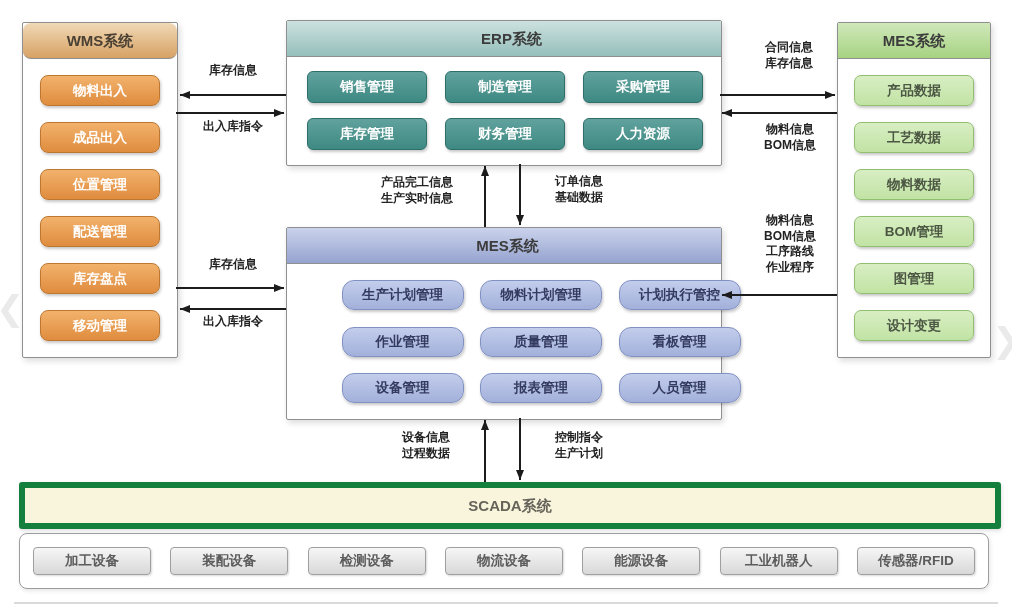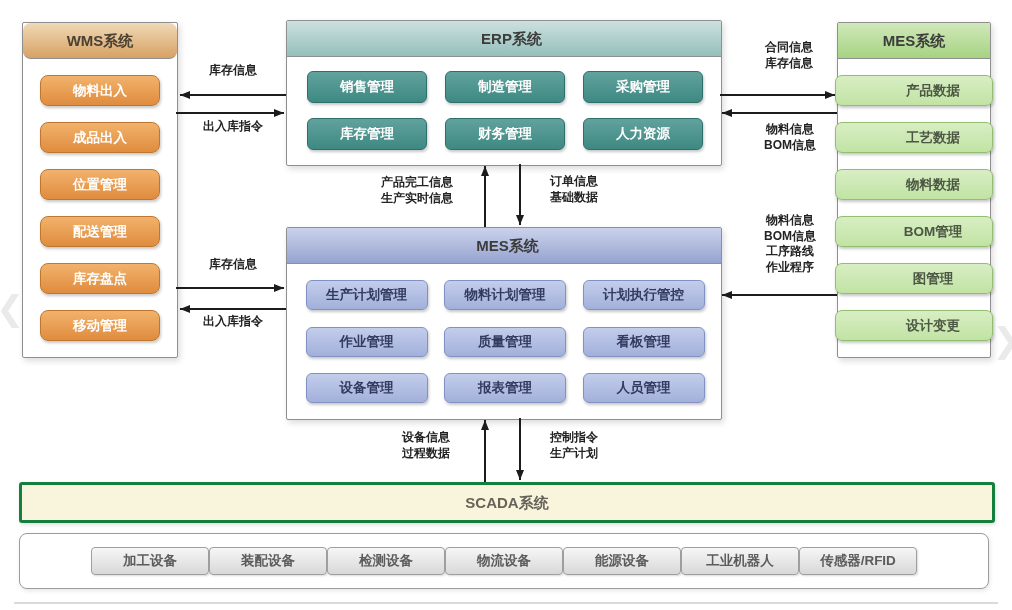--- a/index.html
+++ b/index.html
@@ -23,49 +23,49 @@
   
   .btn{
     font-weight:bold;font-size:13.5px;text-align:center;
     box-shadow:1px 2px 3px rgba(0,0,0,.22);
   }
   .col-body{display:flex;flex-direction:column;align-items:center;justify-content:space-evenly;}
   .wms-body,.plm-body{height:298px;}
   .wms-btn{width:118px;height:29px;line-height:29px;border-radius:8px;color:#fff;
     background:linear-gradient(#f2b26c,#df8c3e);border:1px solid #bd7730;}
   .plm-btn{width:118px;height:29px;line-height:29px;border-radius:7px;color:#4c5743;
-    background:linear-gradient(#d8eec3,#c1e3a4);border:1px solid #92be70;padding-left:38px;}
+    background:linear-gradient(#d8eec3,#c1e3a4);border:1px solid #92be70;}
   .grid-body{display:grid;justify-content:space-evenly;align-content:space-evenly;}
   .erp-body{grid-template-columns:repeat(3,118px);height:107px;}
   .erp-btn{width:118px;height:30px;line-height:30px;border-radius:6px;color:#fff;
     background:linear-gradient(#61a29d,#3e8983);border:1px solid #2e6f69;}
   .mes-body{grid-template-columns:repeat(3,120px);height:155px;}
-  .mes-btn{width:120px;height:28px;line-height:28px;border-radius:6px;color:#343b60;
-    background:linear-gradient(#c3cdec,#a2b0da);border:1px solid #8191c2;}
+  .mes-btn{width:120px;height:28px;line-height:28px;border-radius:12px;color:#343b60;
+    background:linear-gradient(#c3cdec,#a2b0da);border:1px solid #8191c2;margin-left:36px;}
   
   .scada{
     position:absolute;left:19px;top:482px;width:970px;height:35px;line-height:35px;
-    background:#f9f5dc;border:3px solid #15803d;border-radius:3px;text-align:center;
+    background:#f9f5dc;border:6px solid #15803d;border-radius:3px;text-align:center;
     font-weight:bold;font-size:15px;color:#66635a;box-shadow:1px 2px 4px rgba(0,0,0,.12);
   }
   .equip-wrap{
     position:absolute;left:19px;top:533px;width:970px;height:56px;background:#fff;
     border:1px solid #9c9c9c;border-radius:8px;display:flex;align-items:center;
-    justify-content:center;padding:14px 13px;box-sizing:border-box;
+    justify-content:space-between;padding:14px 13px;box-sizing:border-box;
     box-shadow:1px 2px 4px rgba(0,0,0,.10);
   }
   .equip-btn{width:116px;height:26px;line-height:26px;border-radius:4px;color:#5c5c5c;
     background:linear-gradient(#f6f6f6,#d8d8d8);border:1px solid #9f9f9f;
     font-weight:bold;font-size:13.5px;text-align:center;box-shadow:1px 1px 2px rgba(0,0,0,.15);}
   
   .flow-label{
     position:absolute;font-weight:bold;font-size:12px;color:#232323;
     white-space:pre-line;text-align:center;line-height:1.3;
   }
-  .ta-left{text-align:left;margin-left:14px;}
+  .ta-left{text-align:center;}
   .arrows{position:absolute;left:0;top:0;pointer-events:none;}
   .chev{position:absolute;font-size:34px;font-weight:bold;color:#eaeaea;user-select:none;}
   .baseline{position:absolute;left:14px;top:602px;width:984px;height:2px;background:#dadada;}
 </style>
 </head>
 <body>
 
 <div class="canvas">
 
   <div class="sysbox" style="left:22px;top:22px;width:154px;height:334px;">

